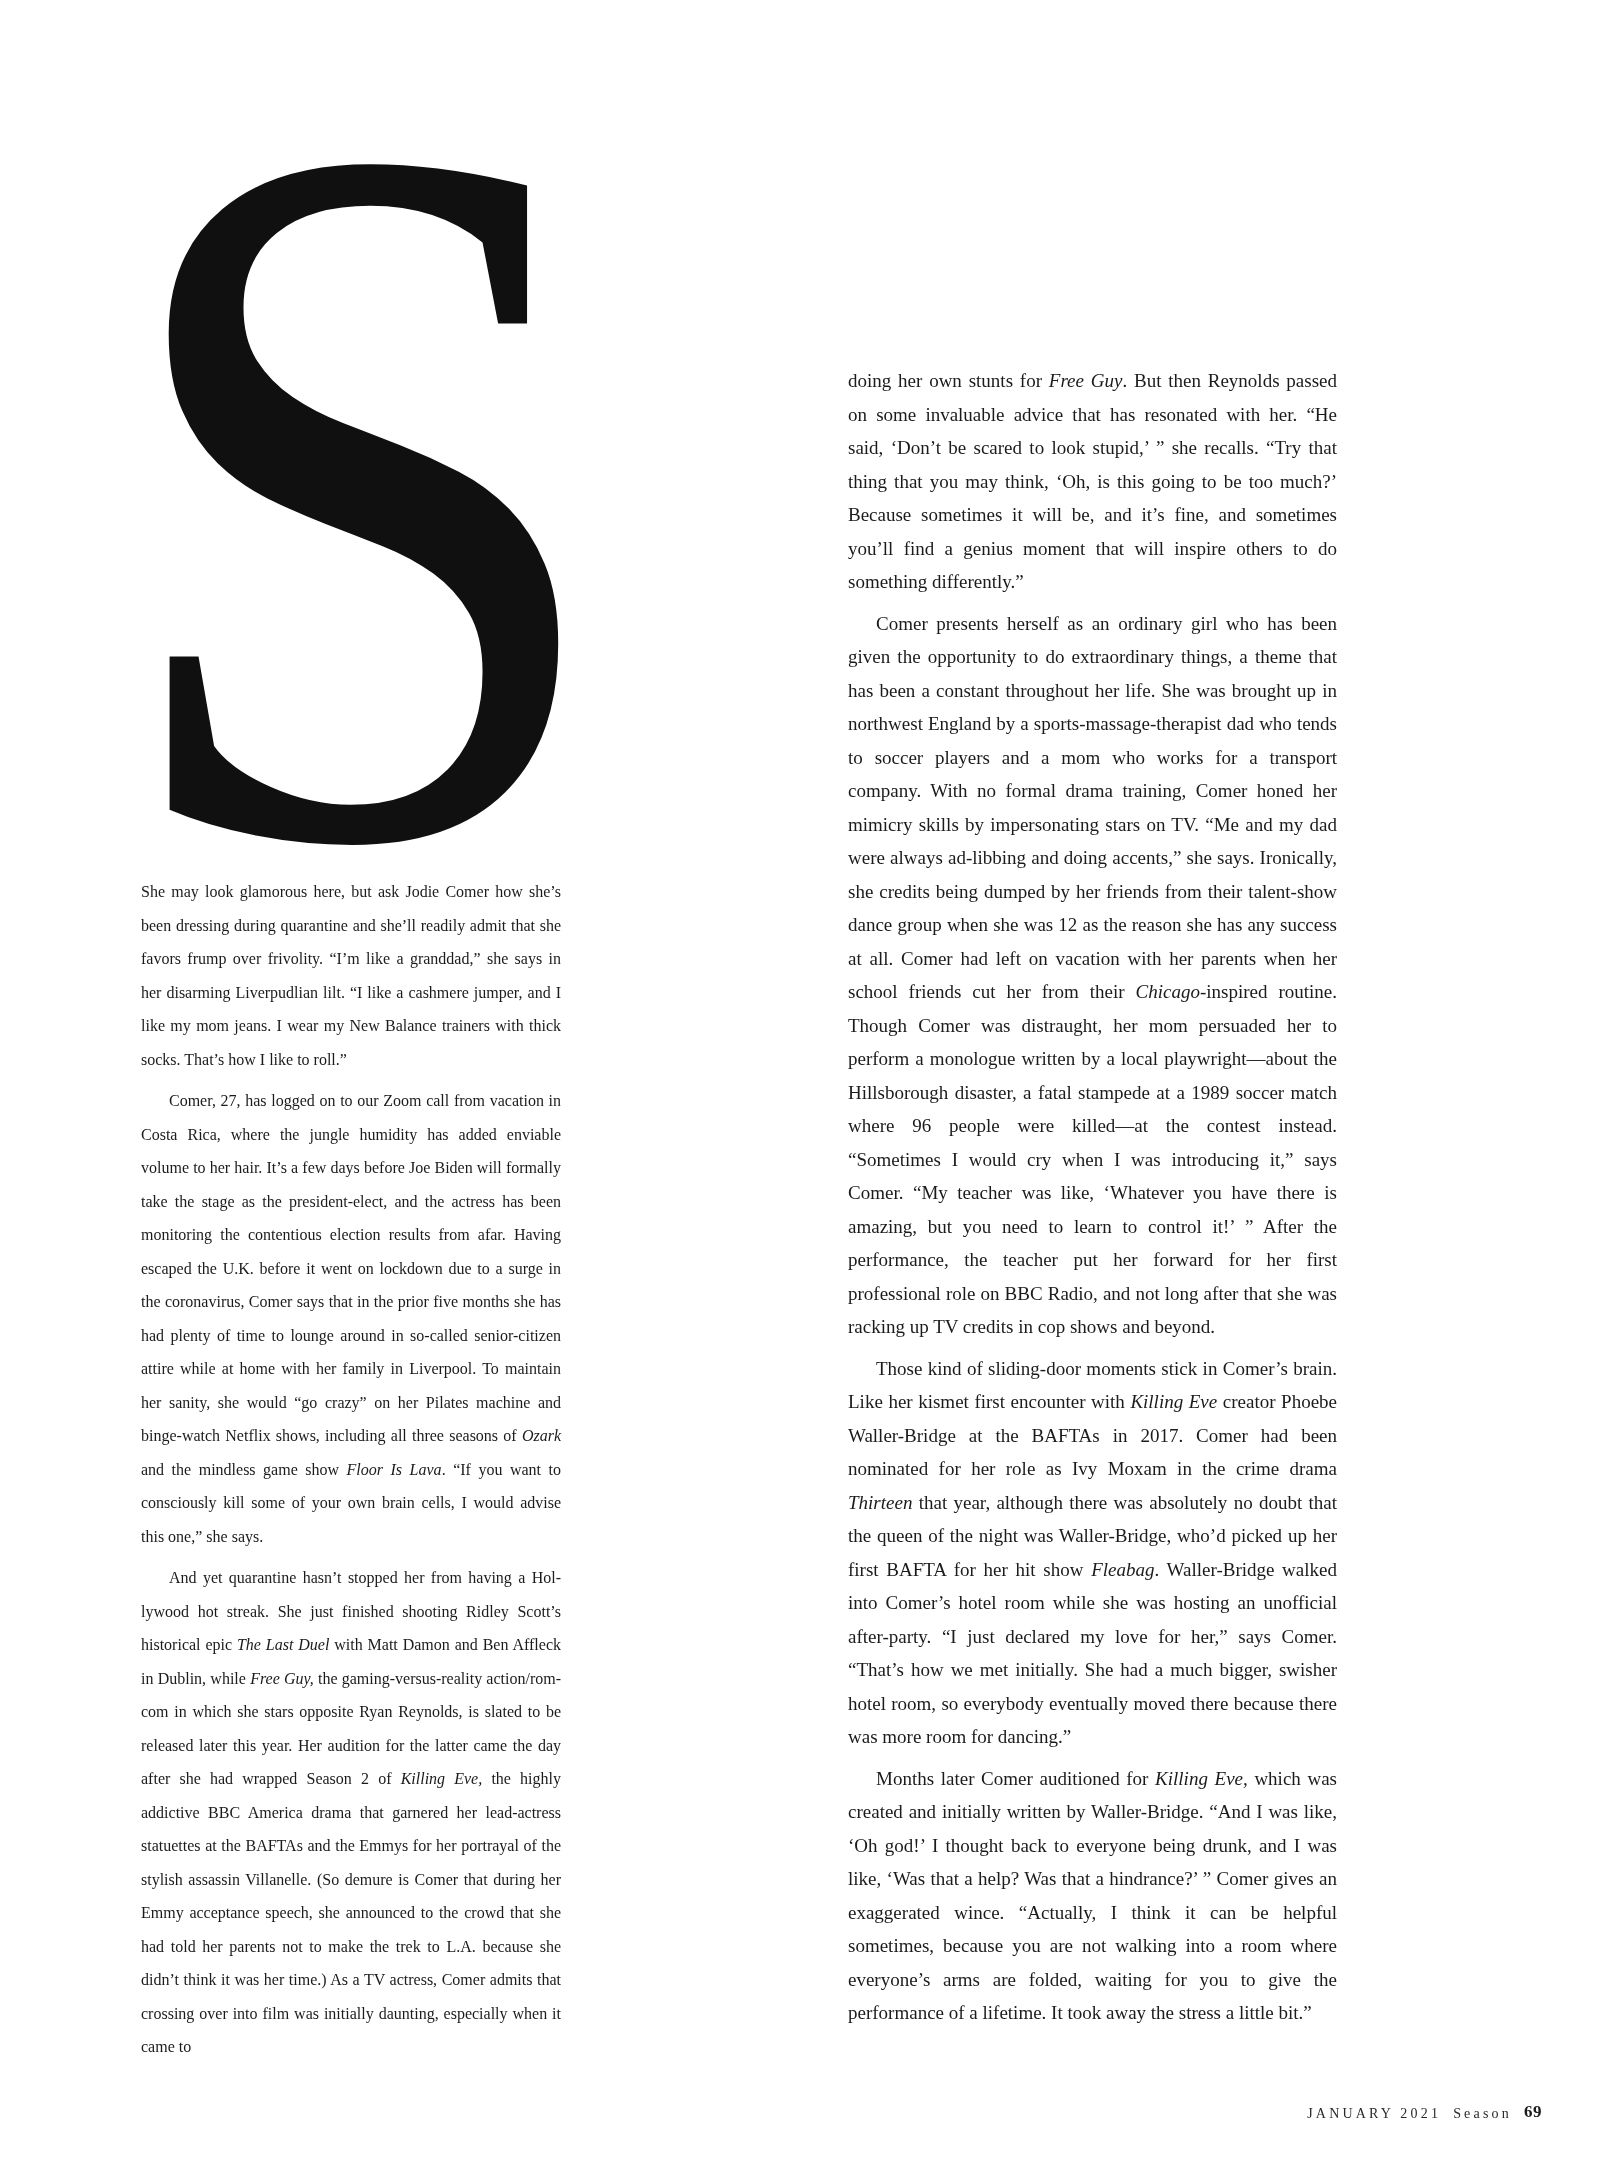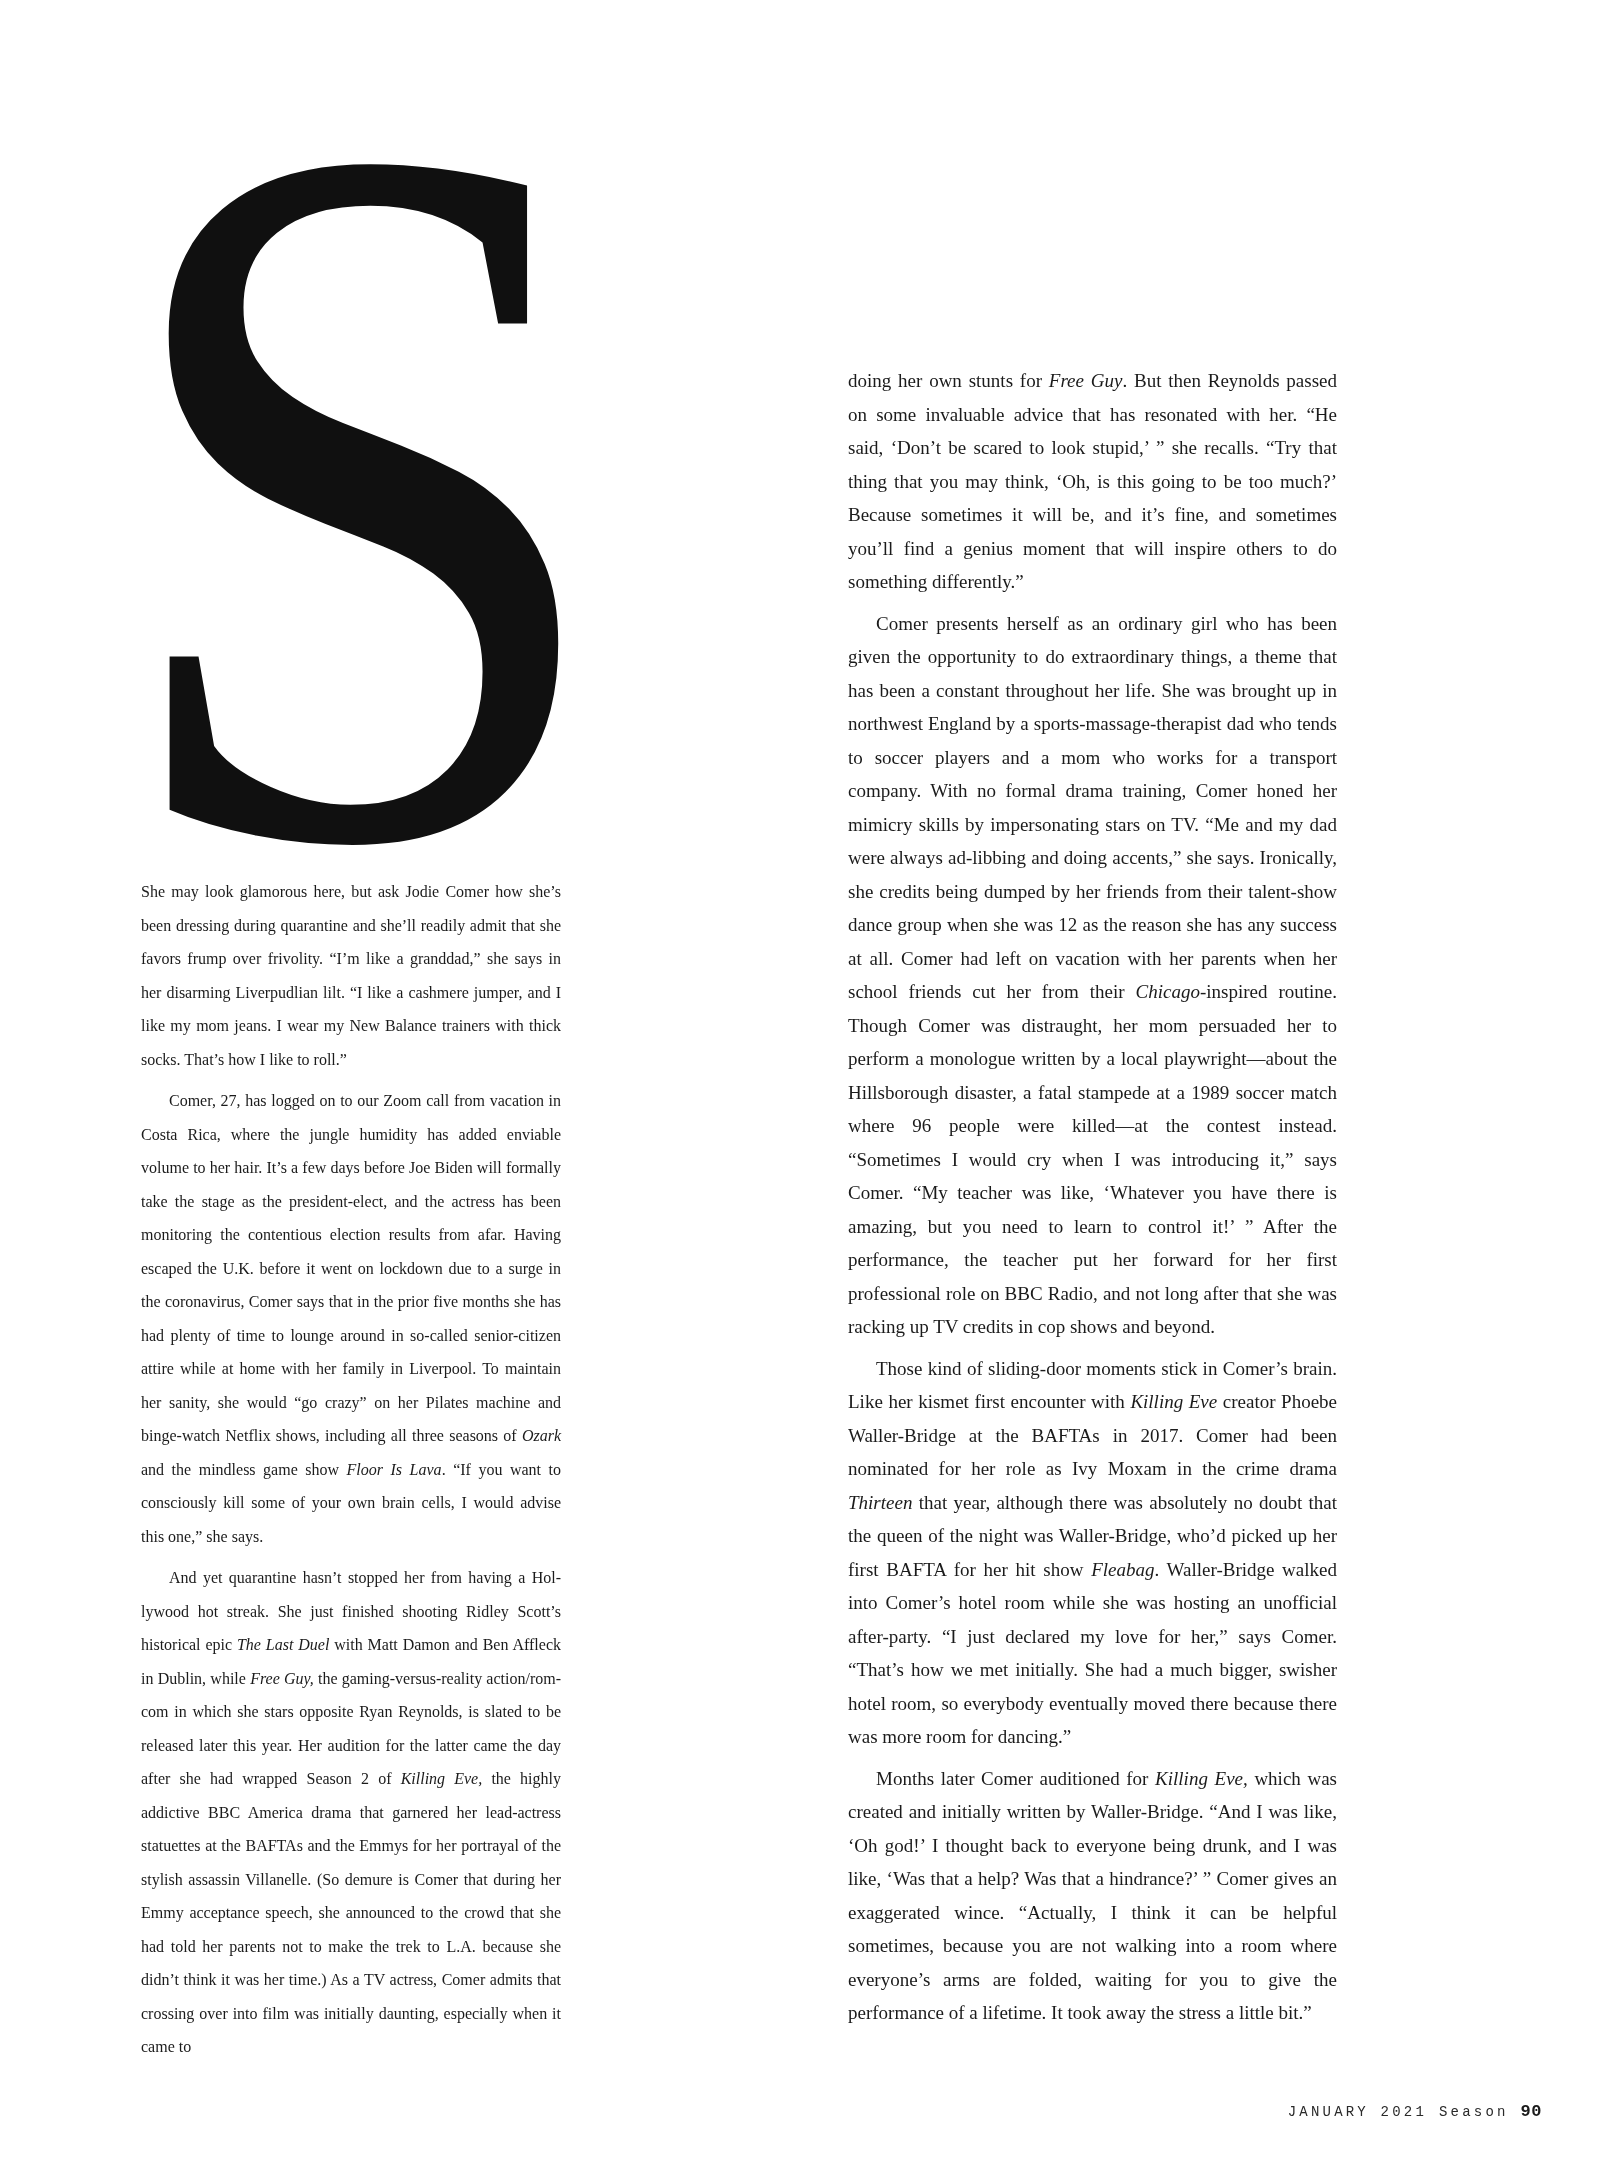--- a/index.html
+++ b/index.html
@@ -49,23 +49,23 @@
   }
   .para { margin: 8px; }
   .para.indent { text-indent: 28px; }
   .it { font-style: italic; }
   
   .footer {
     position: absolute;
     top: 2102px;
     right: 58px;
     display: flex;
-    align-items: center;
+    align-items: flex-end;
     white-space: nowrap;
-    font-family: Liberation Mono, monospace;
+    font-family: Liberation Serif, serif;
     font-size: 14px;
     letter-spacing: 3.2px;
     color: #2a2a2a;
   }
   .footer .sep { width: 12px; }
   .footer .pagenum {
     font-weight: bold;
     font-size: 17px;
     letter-spacing: 0.5px;
     color: #1b1b1b;
@@ -91,16 +91,16 @@
       <p class="para indent"><span>Comer presents herself as an ordinary girl who has been given the opportunity to do extraordinary things, a theme that has been a constant throughout her life. She was brought up in northwest England by a sports-massage-therapist dad who tends to soccer players and a mom who works for a transport company. With no formal drama training, Comer honed her mimicry skills by impersonat­ing stars on TV. “Me and my dad were always ad-libbing and doing accents,” she says. Ironically, she credits being dumped by her friends from their talent-show dance group when she was 12 as the reason she has any success at all. Comer had left on vacation with her parents when her school friends cut her from their </span><span class="it">Chicago</span><span>-inspired routine. Though Comer was distraught, her mom persuaded her to perform a monologue written by a local playwright—about the Hillsborough disaster, a fatal stampede at a 1989 soccer match where 96 people were killed—at the contest instead. “Sometimes I would cry when I was introducing it,” says Comer. “My teacher was like, ‘Whatever you have there is amazing, but you need to learn to control it!’ ” After the performance, the teacher put her forward for her first professional role on BBC Radio, and not long after that she was racking up TV credits in cop shows and beyond.</span></p>
       <p class="para indent"><span>Those kind of sliding-door moments stick in Comer’s brain. Like her kismet first encounter with </span><span class="it">Killing Eve</span><span> cre­ator Phoebe Waller-Bridge at the BAFTAs in 2017. Comer had been nominated for her role as Ivy Moxam in the crime drama </span><span class="it">Thirteen</span><span> that year, although there was absolutely no doubt that the queen of the night was Waller-Bridge, who’d picked up her first BAFTA for her hit show </span><span class="it">Fleabag</span><span>. Waller-Bridge walked into Comer’s hotel room while she was host­ing an unofficial after-party. “I just declared my love for her,” says Comer. “That’s how we met initially. She had a much bigger, swisher hotel room, so everybody eventually moved there because there was more room for dancing.”</span></p>
       <p class="para indent"><span>Months later Comer auditioned for </span><span class="it">Killing Eve,</span><span> which was created and initially written by Waller-Bridge. “And I was like, ‘Oh god!’ I thought back to everyone being drunk, and I was like, ‘Was that a help? Was that a hindrance?’ ” Comer gives an exaggerated wince. “Actually, I think it can be helpful sometimes, because you are not walking into a room where everyone’s arms are folded, waiting for you to give the performance of a lifetime. It took away the stress a little bit.”</span></p>
     </div>
 
   <div class="footer">
     <span>JANUARY 2021</span>
     <span class="sep"></span>
     <span>Season</span>
     <span class="sep"></span>
-    <span class="pagenum">90</span>
+    <span class="pagenum">69</span>
   </div>
 
 </div>
 
 </body></html>

